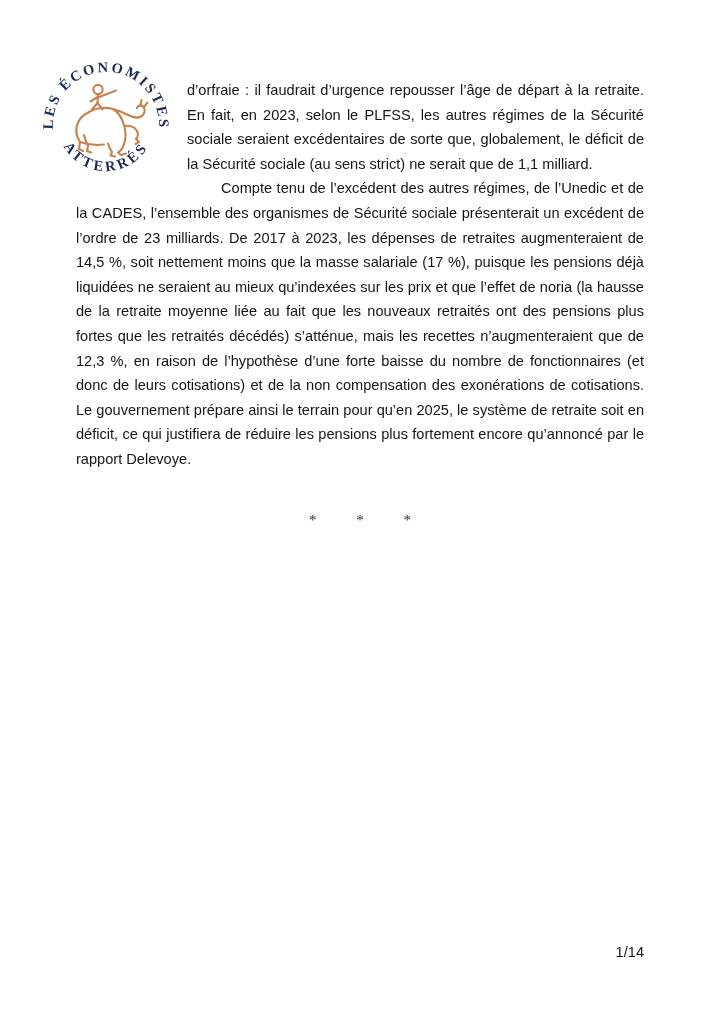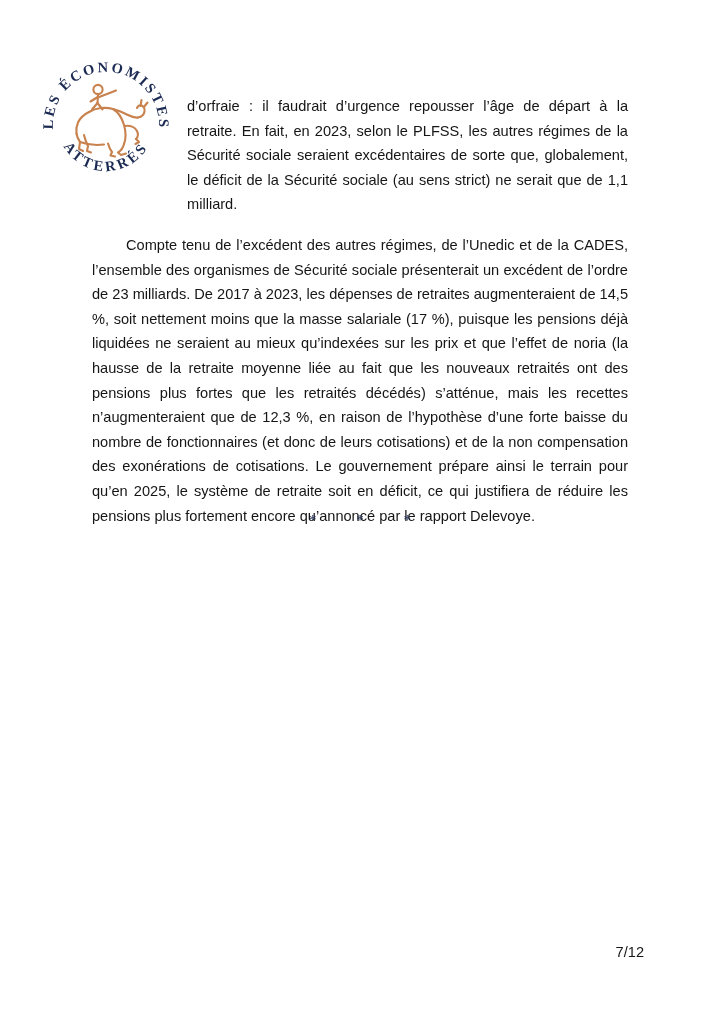--- a/index.html
+++ b/index.html
@@ -43,21 +43,21 @@
     hyphens: none;
   }
   
   #logo-gutter {
     float: left;
     width: 111px;
     height: 122px;
     shape-outside: inset(0);
   }
   .para {
-    margin: 16px;
+    margin: 0;
     text-align: justify;
   }
   .para + .para { text-indent: 34px; }
   .para.first { text-indent: 0; }
   
   .para:last-of-type { text-align-last: left; }
 
   
   #separator {
     position: absolute;
@@ -143,15 +143,15 @@
   </div>
 
   <div id="body-text">
     <div id="logo-gutter"></div>
     <p class="para first">d’orfraie : il faudrait d’urgence repousser l’âge de départ à la retraite. En fait, en 2023, selon le PLFSS, les autres régimes de la Sécurité sociale seraient excédentaires de sorte que, globalement, le déficit de la Sécurité sociale (au sens strict) ne serait que de 1,1 milliard.</p>
     <p class="para">Compte tenu de l’excédent des autres régimes, de l’Unedic et de la CADES, l’ensemble des organismes de Sécurité sociale présenterait un excédent de l’ordre de 23 milliards. De 2017 à 2023, les dépenses de retraites augmenteraient de 14,5 %, soit nettement moins que la masse salariale (17 %), puisque les pensions déjà liquidées ne seraient au mieux qu’indexées sur les prix et que l’effet de noria (la hausse de la retraite moyenne liée au fait que les nouveaux retraités ont des pensions plus fortes que les retraités décédés) s’atténue, mais les recettes n’augmenteraient que de 12,3 %, en raison de l’hypothèse d’une forte baisse du nombre de fonctionnaires (et donc de leurs cotisations) et de la non compensation des exonérations de cotisations. Le gouvernement prépare ainsi le terrain pour qu’en 2025, le système de retraite soit en déficit, ce qui justifiera de réduire les pensions plus fortement encore qu’annoncé par le rapport Delevoye.</p>
   </div>
 
   <div id="separator">* * *</div>
 
-  <div id="page-number">7/12</div>
+  <div id="page-number">1/14</div>
 
 </div>
 
 </body></html>

